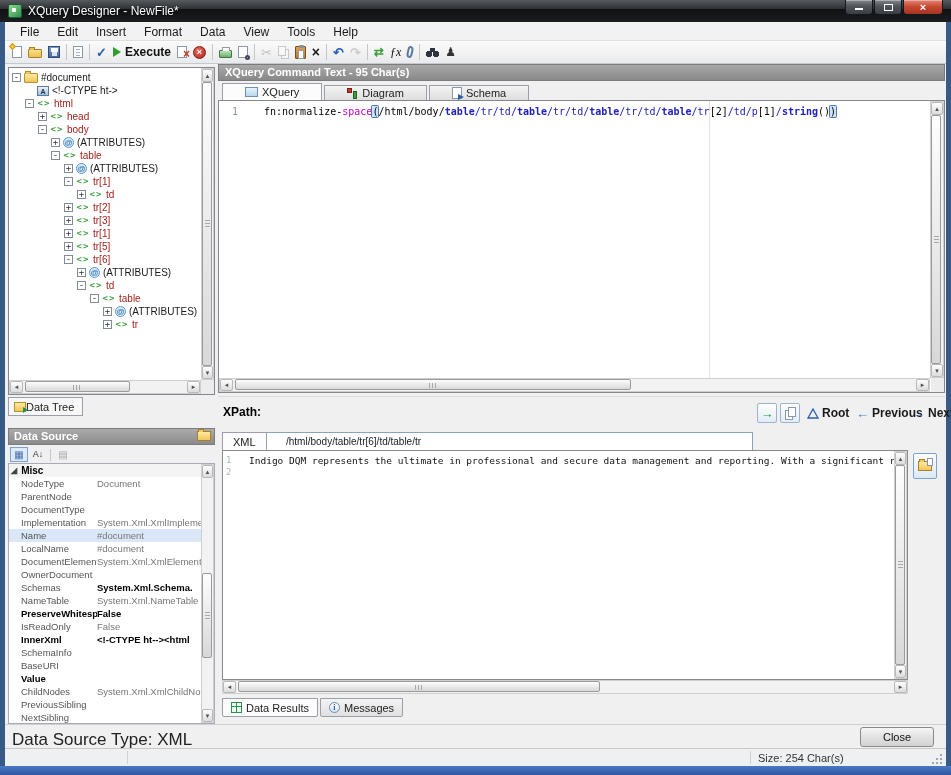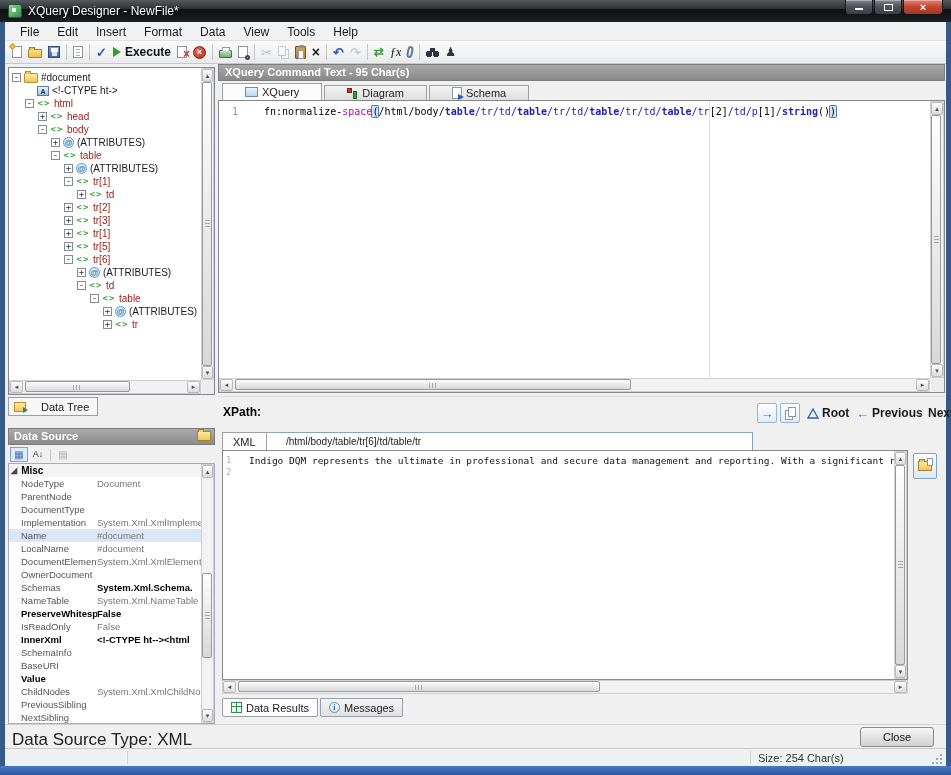--- a/index.html
+++ b/index.html
@@ -71,21 +71,21 @@
   .ticon-folder{width:14px;height:10px;background:linear-gradient(#ffe9a0,#f0c75a);border:1px solid #b8912f;border-radius:1px;position:relative;}
   .ticon-folder::before{content:"";position:absolute;left:0;top:-3px;width:6px;height:3px;background:#f0c75a;border:1px solid #b8912f;border-bottom:none;}
   .ticon-doctype{width:12px;height:10px;background:linear-gradient(#eaf2fb,#9fbede);border:1px solid #5b7a9e;color:#234;font-size:7px;font-weight:bold;line-height:9px;}
   .ticon-element{color:#3a9e3a;font-weight:bold;font-size:9px;letter-spacing:1px;width:14px;font-family:"DejaVu Sans Mono",monospace;}
   .ticon-attr{width:11px;height:11px;border-radius:50%;background:#d6eaf8;border:1px solid #5b9bd5;color:#2b6cb0;font-size:8px;line-height:9px;}
   .tred{color:#a0241c;}
   .tblack{color:#1a1a1a;}
   .tree-vs{position:absolute;right:0;top:0;bottom:14px;width:13px;}
   .tree-hs{position:absolute;left:0;right:13px;bottom:0;height:14px;}
   .sb-corner{position:absolute;right:0;bottom:0;width:13px;height:14px;background:#ececec;}
-  .datatree-tab{position:absolute;left:3px;top:375px;height:19px;padding:0 8px 0 5px;background:#f7f7f7;border:1px solid #9a9fa8;display:inline-flex;align-items:center;gap:15px;font-size:11px;color:#222;}
+  .datatree-tab{position:absolute;left:3px;top:375px;height:19px;padding:0 8px 0 5px;background:#f7f7f7;border:1px solid #9a9fa8;display:inline-flex;align-items:center;gap:0;font-size:11px;color:#222;}
   .dt-icon{width:12px;height:10px;background:linear-gradient(#ffe9a0,#f0c75a);border:1px solid #b8912f;position:relative;}
   .dt-icon::after{content:"";position:absolute;right:-3px;bottom:-2px;width:0;height:0;border-top:3px solid transparent;border-bottom:3px solid transparent;border-left:5px solid #2f8f4f;}
   .ds-header{position:absolute;left:3px;top:406px;width:207px;height:17px;background:linear-gradient(#ababab,#8b8b8b);border:1px solid #7c7c7c;color:#fff;font-size:11px;font-weight:bold;line-height:15px;padding-left:5px;}
   .ds-header-icon{position:absolute;right:3px;top:2px;width:14px;height:10px;background:linear-gradient(#ffe9a0,#f0c75a);border:1px solid #a8812f;}
   .ds-header-icon::before{content:"";position:absolute;left:0;top:-3px;width:6px;height:3px;background:#f0c75a;border:1px solid #a8812f;border-bottom:none;}
   .pg-toolbar{position:absolute;left:3px;top:424px;width:207px;height:17px;background:#f0f0f0;display:flex;align-items:center;padding-left:2px;gap:1px;}
   .pgbtn{width:18px;height:15px;border:1px solid transparent;display:inline-flex;align-items:center;justify-content:center;font-size:10px;}
   .pgbtn.active{border-color:#7da2ce;background:#dceafc;}
   .pgbtn .pg-ico{color:#4a6fa5;font-size:10px;line-height:1;}
   .pgbtn.sort .pg-ico{font-size:9px;color:#333;}

